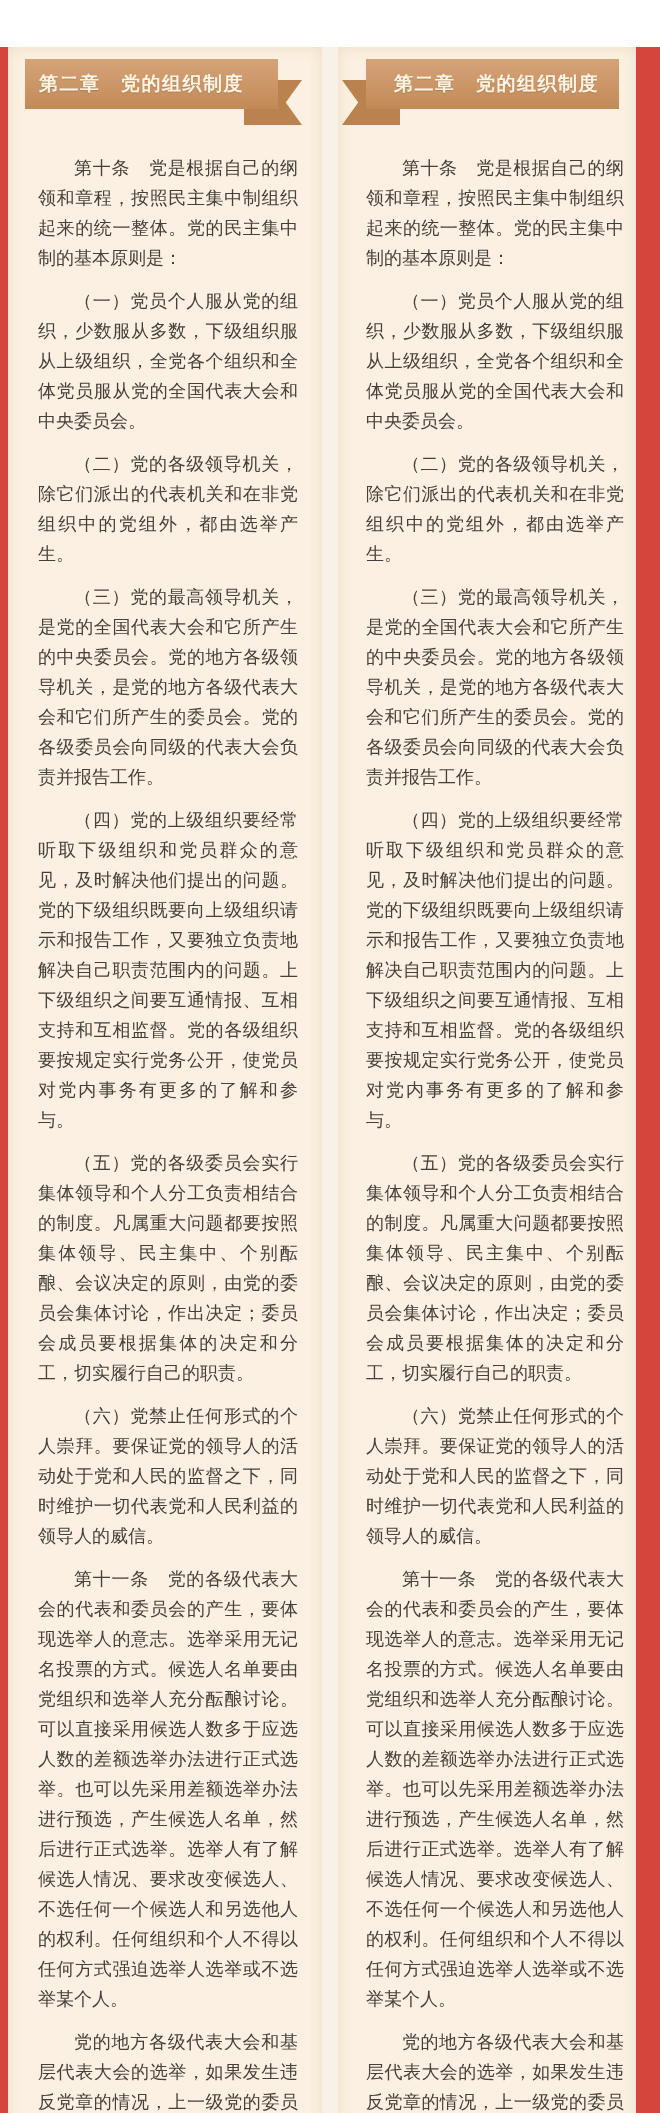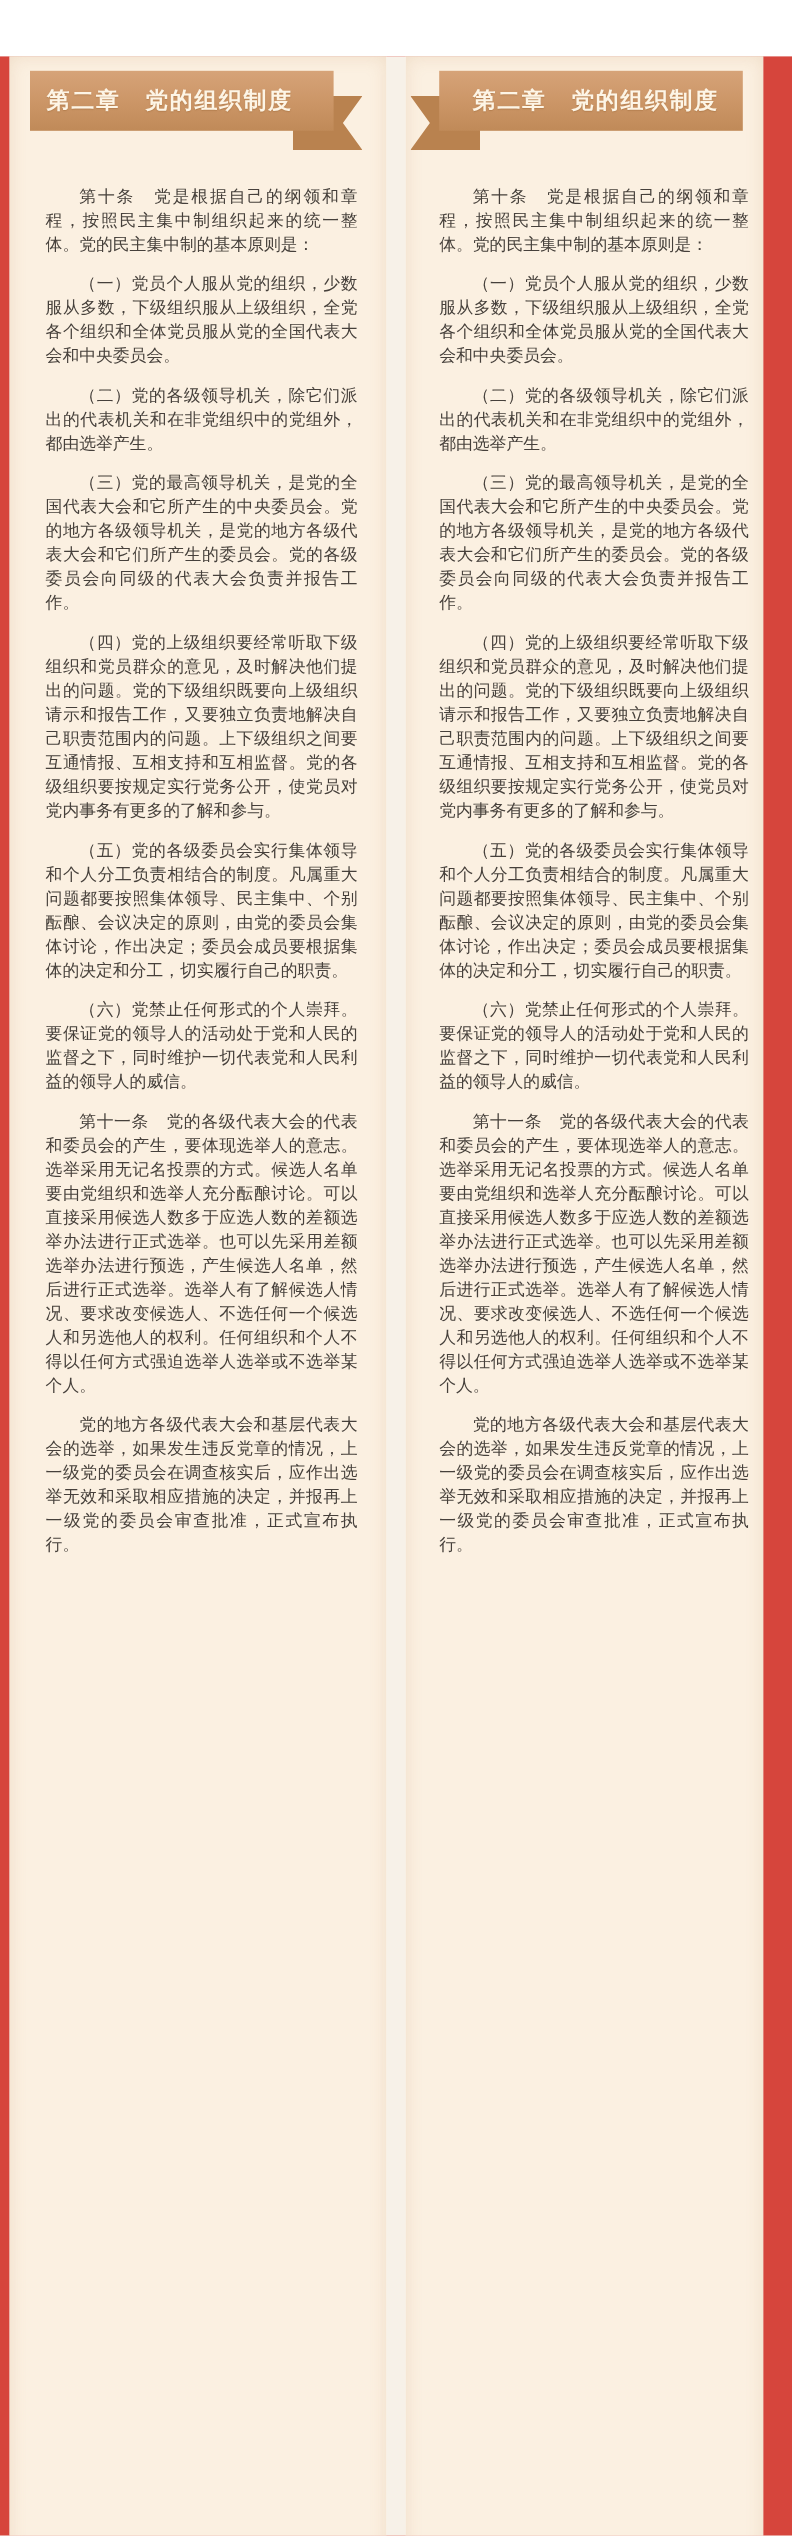--- a/index.html
+++ b/index.html
@@ -50,21 +50,21 @@
   }
   .card-left  .ribbon-title{padding-left:14px;}
   .card-right .ribbon-title{padding-left:28px;}
 
   
   .card-body{color:#46403b;}
   .card-left  .card-body{padding:26px 24px 0 30px;}
   .card-right .card-body{padding:26px 12px 0 28px;}
   .card-body p{
     margin:0 0 13px;
-    font-size:14px;line-height:20px;
+    font-size:18px;line-height:30px;
     text-align:justify;text-justify:inter-ideograph;
     text-indent:2em;
   }
 </style>
 </head>
 <body>
 
 <div class="page">
   <div class="content-area">
 

